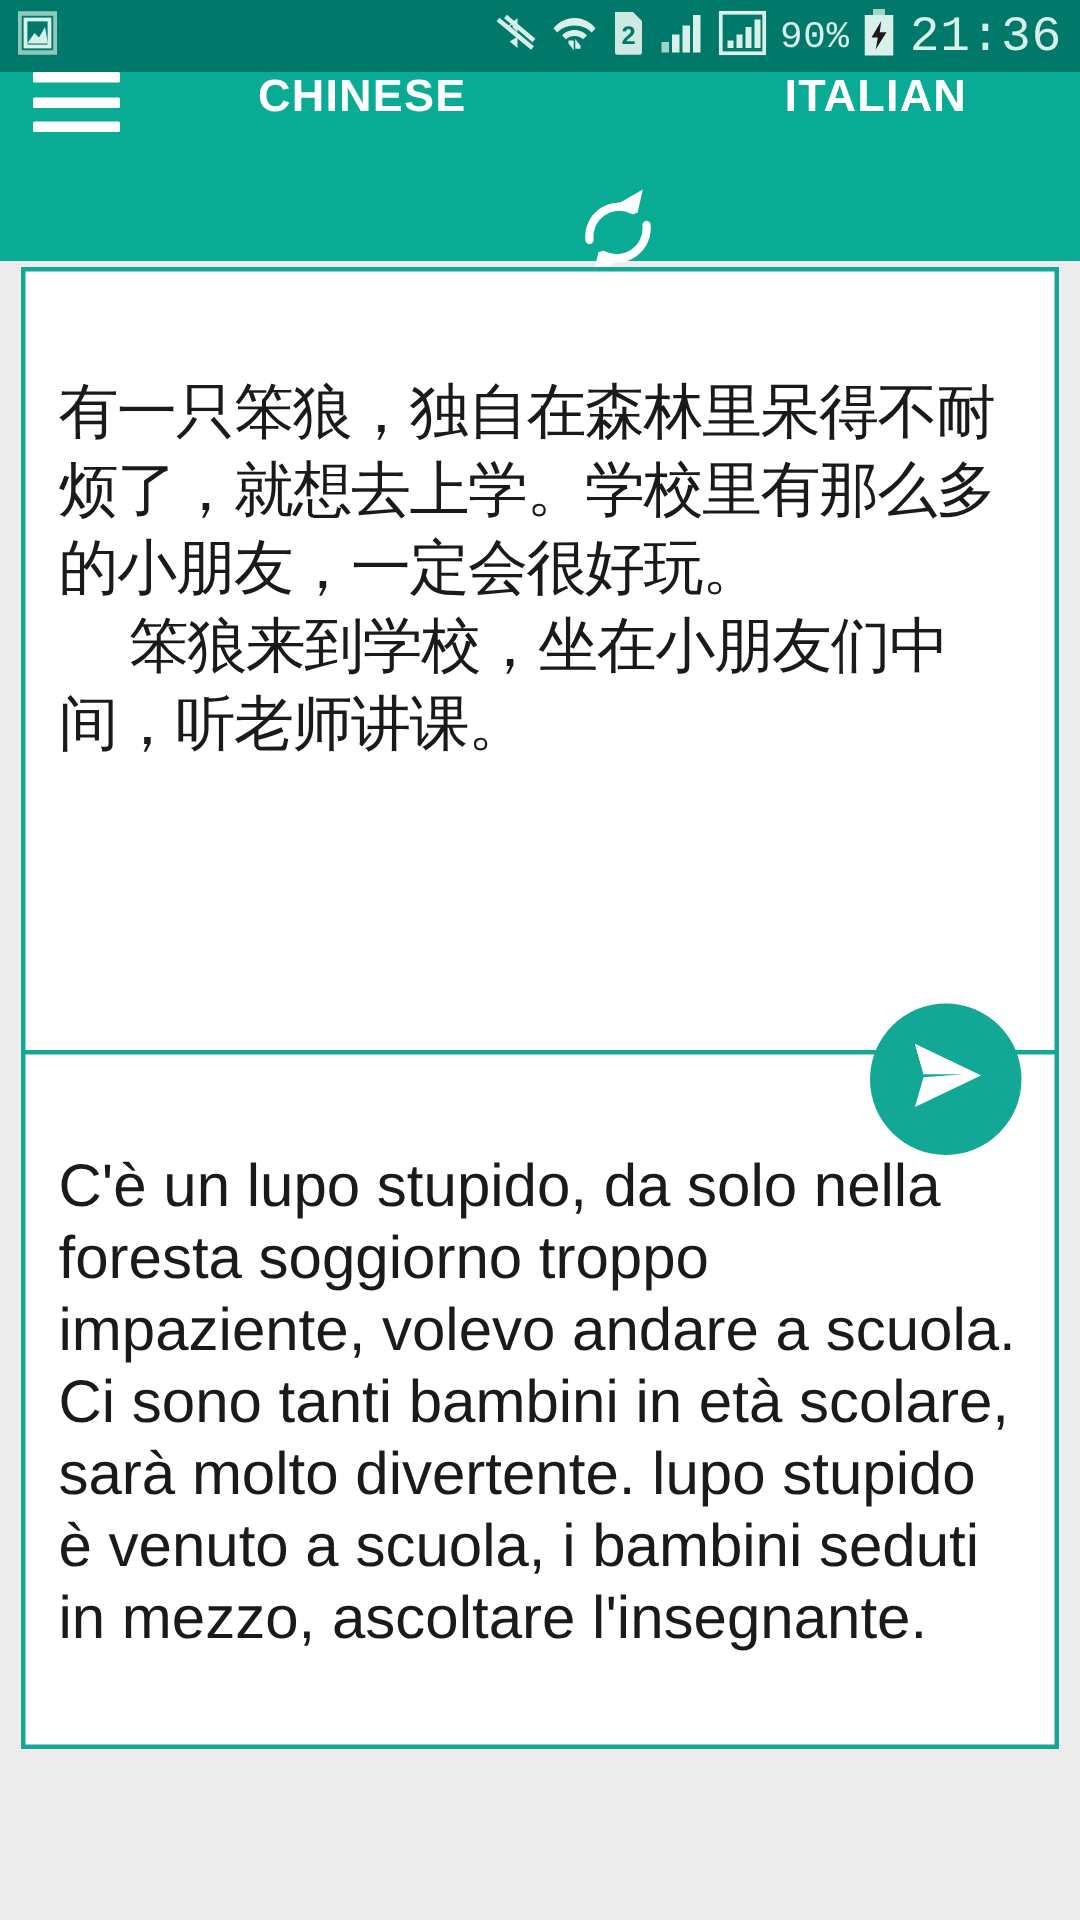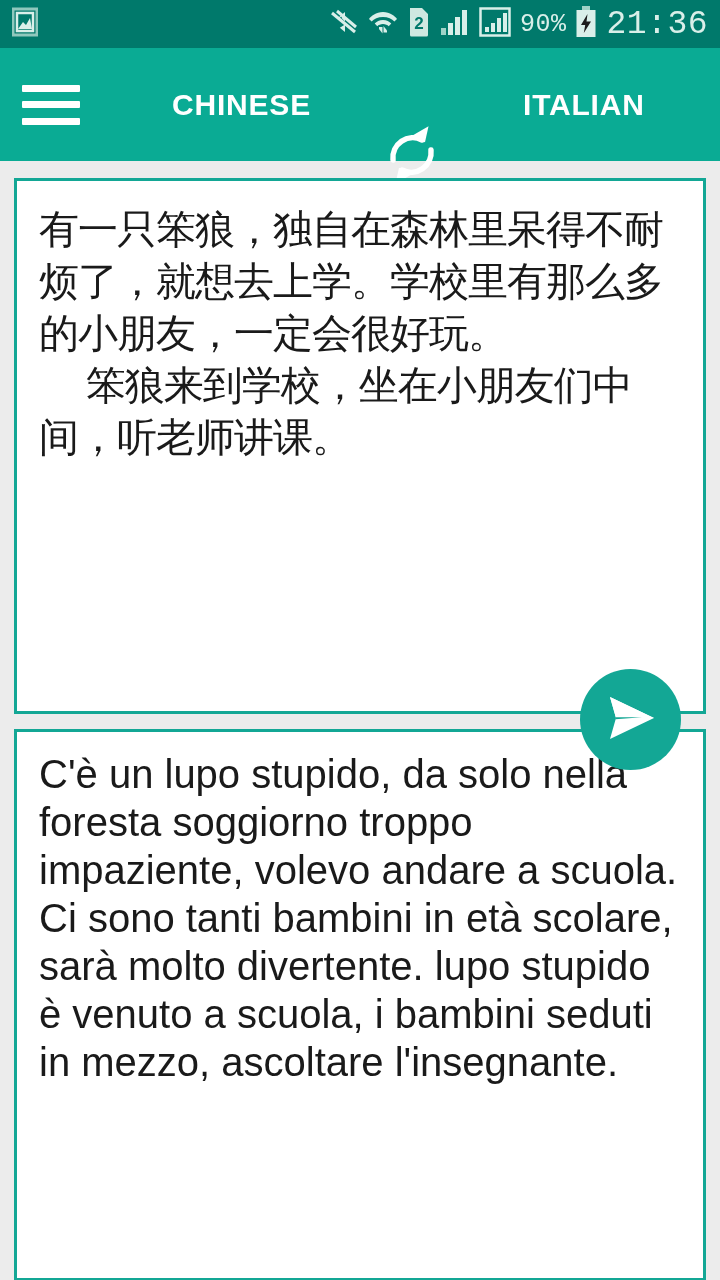--- a/index.html
+++ b/index.html
@@ -23,23 +23,23 @@
   .sb-right { margin-left: auto; display: flex; align-items: center; gap: 9px; }
   .sb-icon { display: block; }
   .sb-text {
     font-size: 25px; letter-spacing: .5px;
     color: #d9efe9; line-height: 1; font-family: Liberation Mono, monospace;
   }
   .sb-time { font-size: 33px; }
 
   
   .appbar {
-    height: 113px; width: 100%;
+    height: 126px; width: 100%;
     background: #0aab94;
-    display: flex; align-items: center;
+    display: flex; 
     padding: 0 22px;
     position: relative;
   }
   .hamburger { width: 58px; height: 40px; display: flex; flex-direction: column; justify-content: space-between; cursor: pointer; }
   .hamburger span { display: block; height: 7px; background: #fff; border-radius: 1px; }
   .lang {
     color: #fff; font-weight: bold; font-size: 30px;
     letter-spacing: .8px;
   }
   .lang-src { position: absolute; left: 172px; }
@@ -47,28 +47,29 @@
   .swap { position: absolute; left: 377px; top: 76px; cursor: pointer; }
 
   
   .card {
     position: absolute;
     left: 14px; right: 14px;
     background: #fff;
     border: 3px solid #13a795;
   }
   #card-source { top: 178px; height: 536px; }
-  #card-target { top: 729px; height: 552px; }
+  #card-target { top: 700px; height: 466px; }
 
   .ctext {
     padding: 22px 22px 0 22px;
     color: #1a1a1a;
     line-height: 1.30;
     white-space: pre-wrap;
     word-break: break-word;
+    margin-top: 46px;
   }
   #src-text {
     font-family: "DejaVu Sans", sans-serif;
     font-size: 40px;
     letter-spacing: -1px;
   }
   #dst-text {
     font-size: 40px;
     line-height: 1.20;
     padding-top: 18px;

